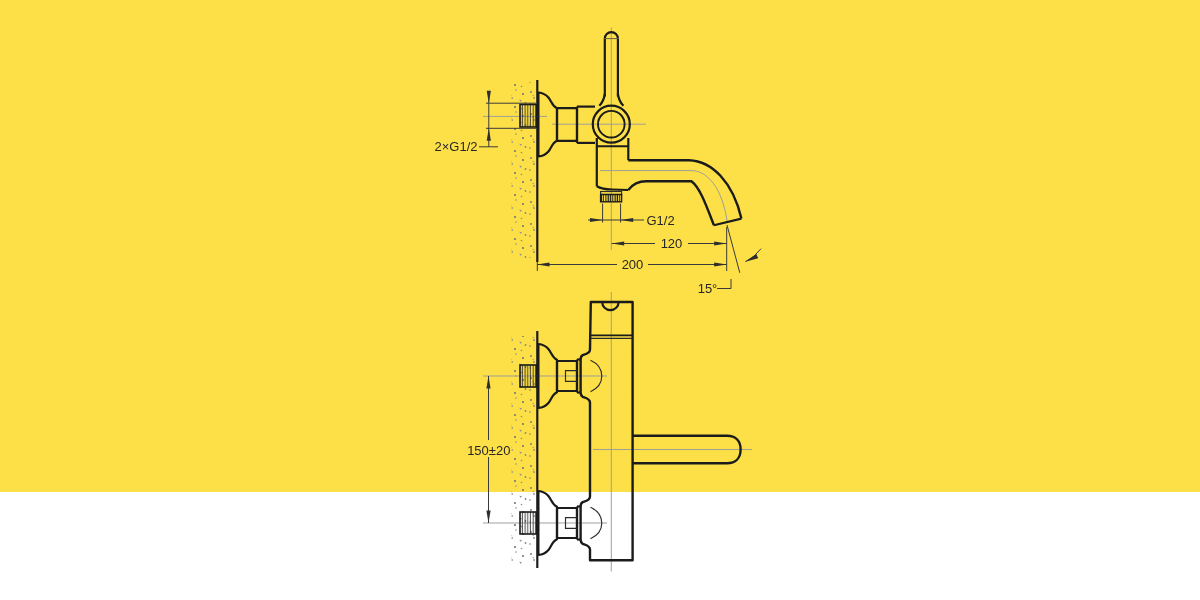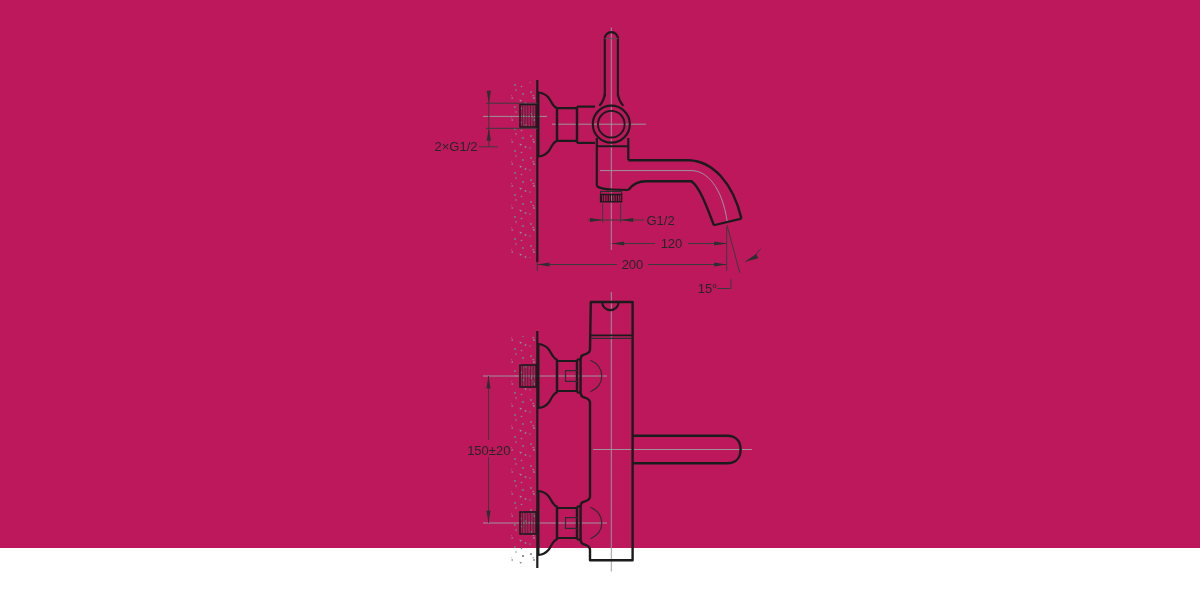--- a/index.html
+++ b/index.html
@@ -1,16 +1,16 @@
 <!DOCTYPE html>
 <html><head>
 <meta charset="utf-8">
 <style>
   html,body{margin:0;padding:0;background:#ffffff;width:1200px;height:600px;overflow:hidden;}
-  .stage{position:relative;width:1200px;height:548px;background:#be185d;}
+  .stage{position:relative;width:1200px;height:492px;background:#fde047;}
   svg{position:absolute;left:0;top:0;}
   .ol{fill:none;stroke:#1b1b1b;stroke-width:2.2;stroke-linejoin:round;}
   .ol3{fill:none;stroke:#1b1b1b;stroke-width:2.4;stroke-linejoin:round;}
   .olm{fill:none;stroke:#1b1b1b;stroke-width:1.9;stroke-linejoin:round;}
   .tl{fill:none;stroke:#2c2c2c;stroke-width:1.15;}
   .tw{fill:none;stroke:#555;stroke-width:0.9;}
   .cl{fill:none;stroke:#9b9b9b;stroke-width:0.95;}
   .dl{fill:none;stroke:#3a3a3a;stroke-width:1;}
   .ar{fill:#2e2e2e;stroke:none;}
   .thr{fill:url(#threads);stroke:#1b1b1b;stroke-width:1.6;}

